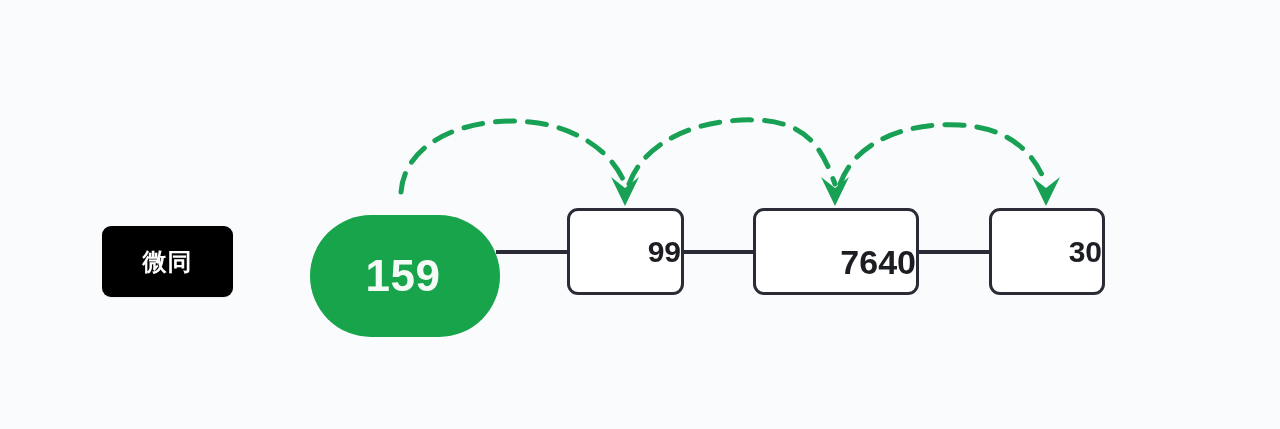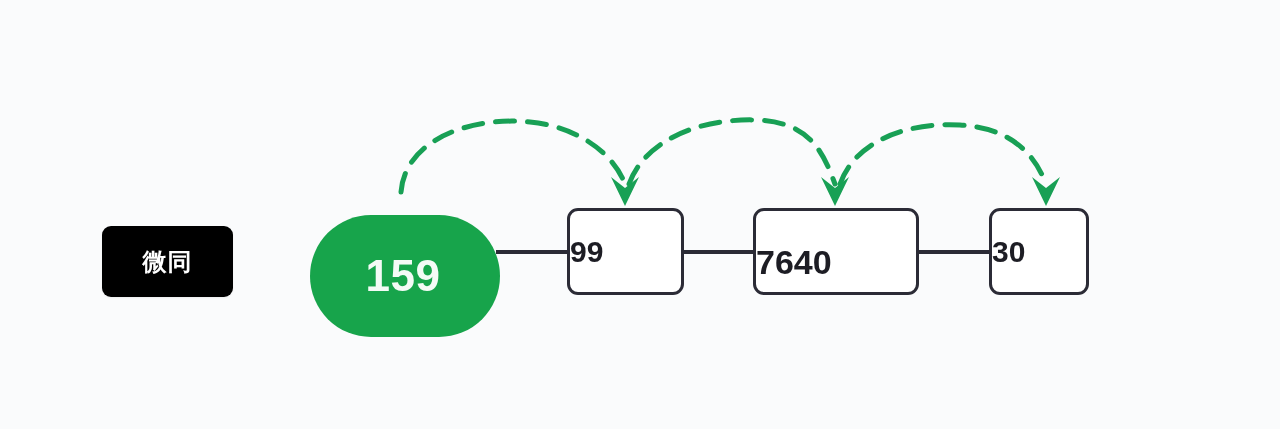--- a/index.html
+++ b/index.html
@@ -79,32 +79,32 @@
   }
 
   
   .box-node {
     position: absolute;
     background: #ffffff;
     border: 3px solid #2b2b36;
     border-radius: 11px;
     display: flex;
     align-items: center;
-    justify-content: flex-start;
+    justify-content: flex-end;
     box-sizing: border-box;
   }
   .box-node-label {
     color: #1d1d24;
     font-weight: bold;
     line-height: 1;
   }
 
   #node-99   { left: 567px; top: 208px; width: 117px;  height: 87px; }
   #node-7640 { left: 753px; top: 208px; width: 166px;  height: 87px; }
-  #node-30   { left: 989px; top: 208px; width: 100px;  height: 87px; }
+  #node-30   { left: 989px; top: 208px; width: 116px;  height: 87px; }
 
   #node-99   .box-node-label { font-size: 30px; }
   #node-7640 .box-node-label { font-size: 34px; margin-top: 20px; }
   #node-30   .box-node-label { font-size: 30px; }
 </style>
 </head>
 <body>
 
 <div id="stage">
 

